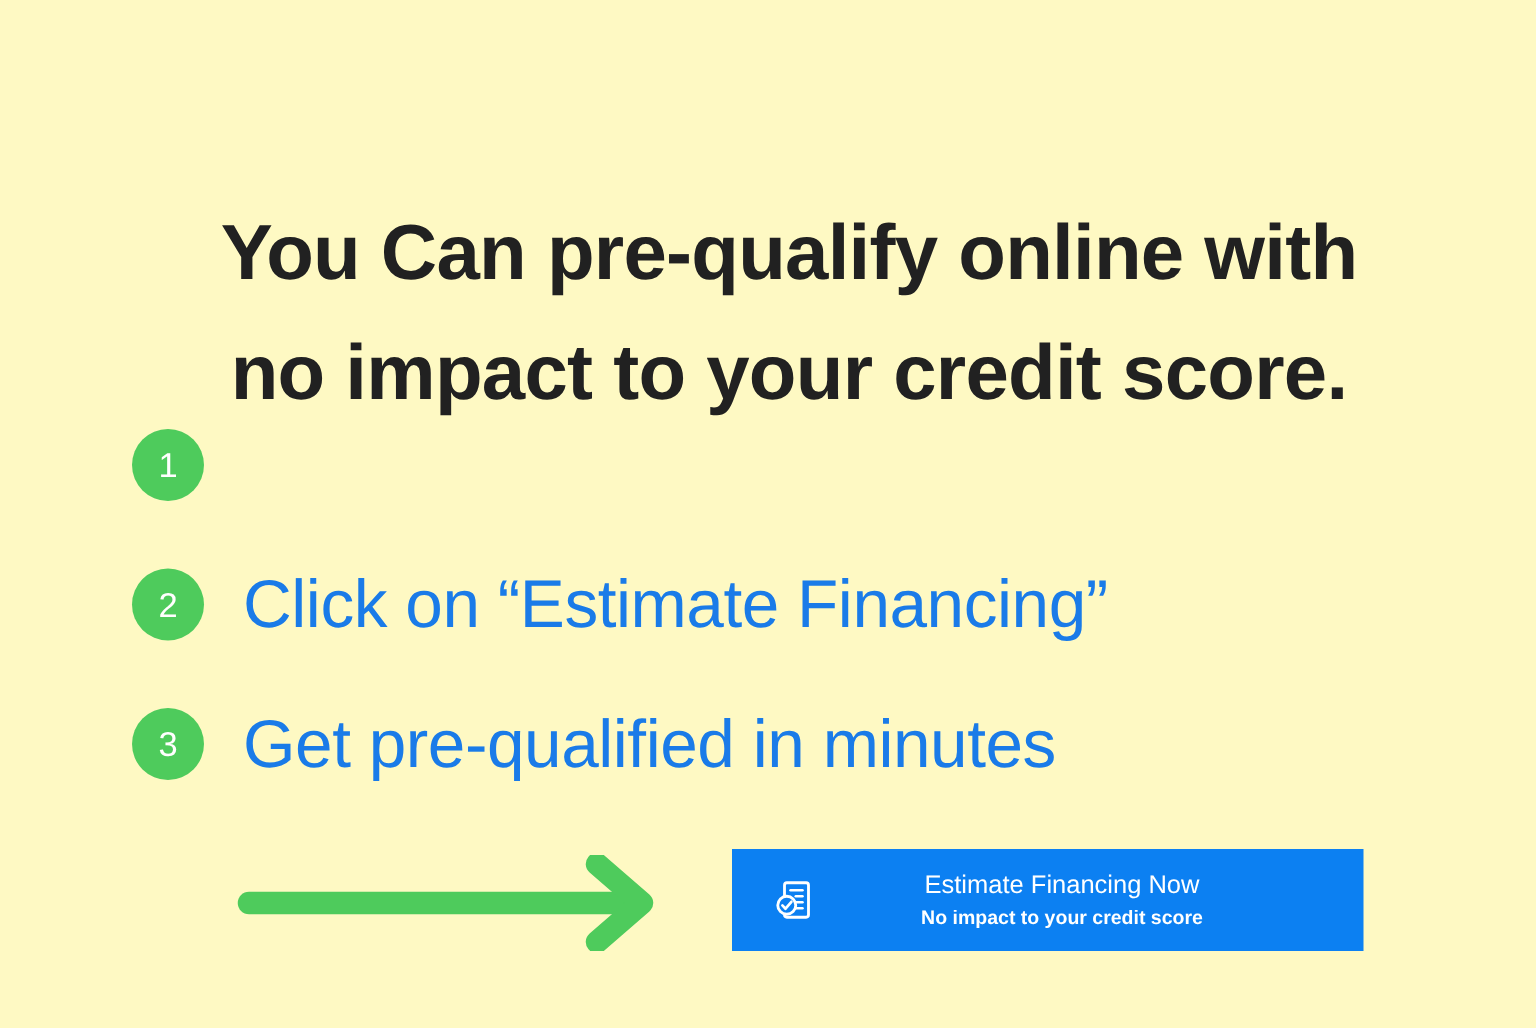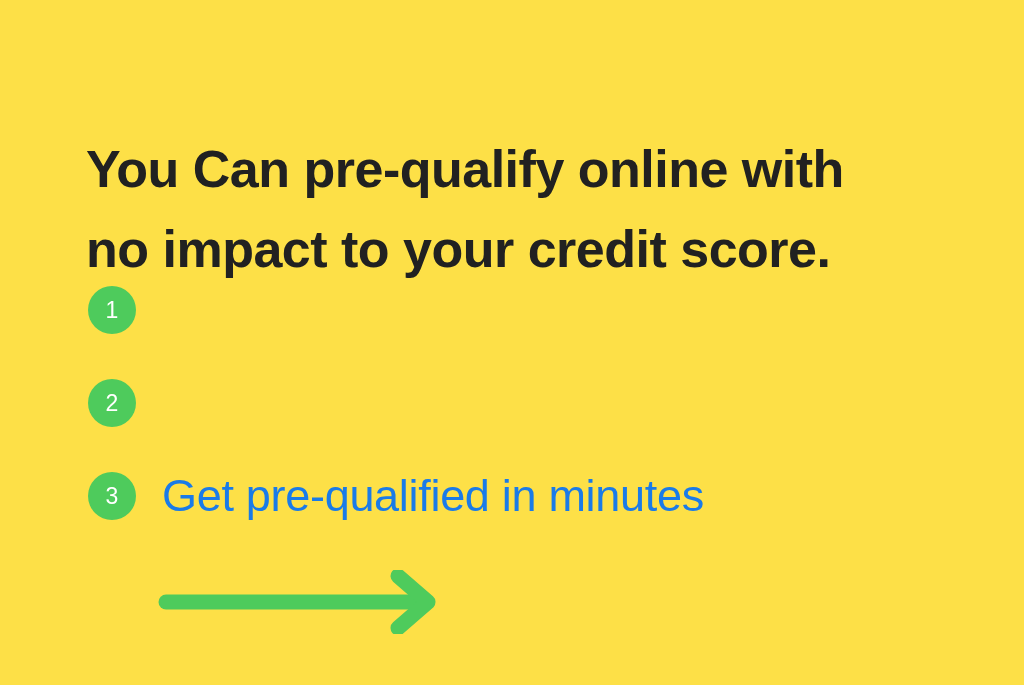--- a/index.html
+++ b/index.html
@@ -11,21 +11,22 @@
     height: 685px;
     background: #ffffff;
     font-family: "Liberation Sans", sans-serif;
     overflow: hidden;
     position: relative;
   }
 
   #promo-root {
     position: absolute;
     inset: 0;
-    background: #fde047;
+    background: #fef9c3;
+    text-align: center;
   }
 
   
   .headline {
     position: absolute;
     left: 86px;
     top: 94px;
     width: 880px;
     color: #212121;
     font-family: "Liberation Sans", sans-serif;
@@ -143,32 +144,53 @@
 no impact to your credit score.</h1>
 
   <div class="steps">
 
     <div class="step-row">
       <div class="step-badge">1</div>
     </div>
 
     <div class="step-row">
       <div class="step-badge">2</div>
+      <div class="step-text">Click on “Estimate Financing”</div>
     </div>
 
     <div class="step-row">
       <div class="step-badge">3</div>
       <div class="step-text">Get pre-qualified in minutes</div>
     </div>
 
   </div>
 
   <div class="arrow-wrap">
     <svg width="292" height="64" viewBox="0 0 292 64" xmlns="http://www.w3.org/2000/svg" aria-hidden="true">
       <g fill="none" stroke="#4ECB5C" stroke-width="15" stroke-linecap="round" stroke-linejoin="round">
         <line x1="8" y1="32" x2="262" y2="32"></line>
         <polyline points="240,6 270,32 240,58"></polyline>
       </g>
     </svg>
   </div>
 
+  <div class="cta-button" role="button">
+
+    <span class="cta-icon">
+      <svg width="30" height="30" viewBox="0 0 30 30" xmlns="http://www.w3.org/2000/svg" aria-hidden="true">
+        <rect x="8" y="3.5" width="16" height="23" rx="1.6" fill="none" stroke="#ffffff" stroke-width="1.9"></rect>
+        <line x1="12" y1="8.5" x2="20" y2="8.5" stroke="#ffffff" stroke-width="1.7" stroke-linecap="round"></line>
+        <line x1="15.5" y1="12.5" x2="20" y2="12.5" stroke="#ffffff" stroke-width="1.7" stroke-linecap="round"></line>
+        <line x1="15.5" y1="16.5" x2="20" y2="16.5" stroke="#ffffff" stroke-width="1.7" stroke-linecap="round"></line>
+        <line x1="15.5" y1="20.5" x2="20" y2="20.5" stroke="#ffffff" stroke-width="1.7" stroke-linecap="round"></line>
+        <circle cx="9.5" cy="18.5" r="6" fill="#0C80F2" stroke="#ffffff" stroke-width="1.9"></circle>
+        <polyline points="6.6,18.6 8.7,20.8 12.6,16.2" fill="none" stroke="#ffffff" stroke-width="1.8" stroke-linecap="round" stroke-linejoin="round"></polyline>
+      </svg>
+    </span>
+
+    <span class="cta-labels">
+      <span class="cta-title">Estimate Financing Now</span>
+      <span class="cta-sub">No impact to your credit score</span>
+    </span>
+
+  </div>
 
 </div>
 
 </body></html>

